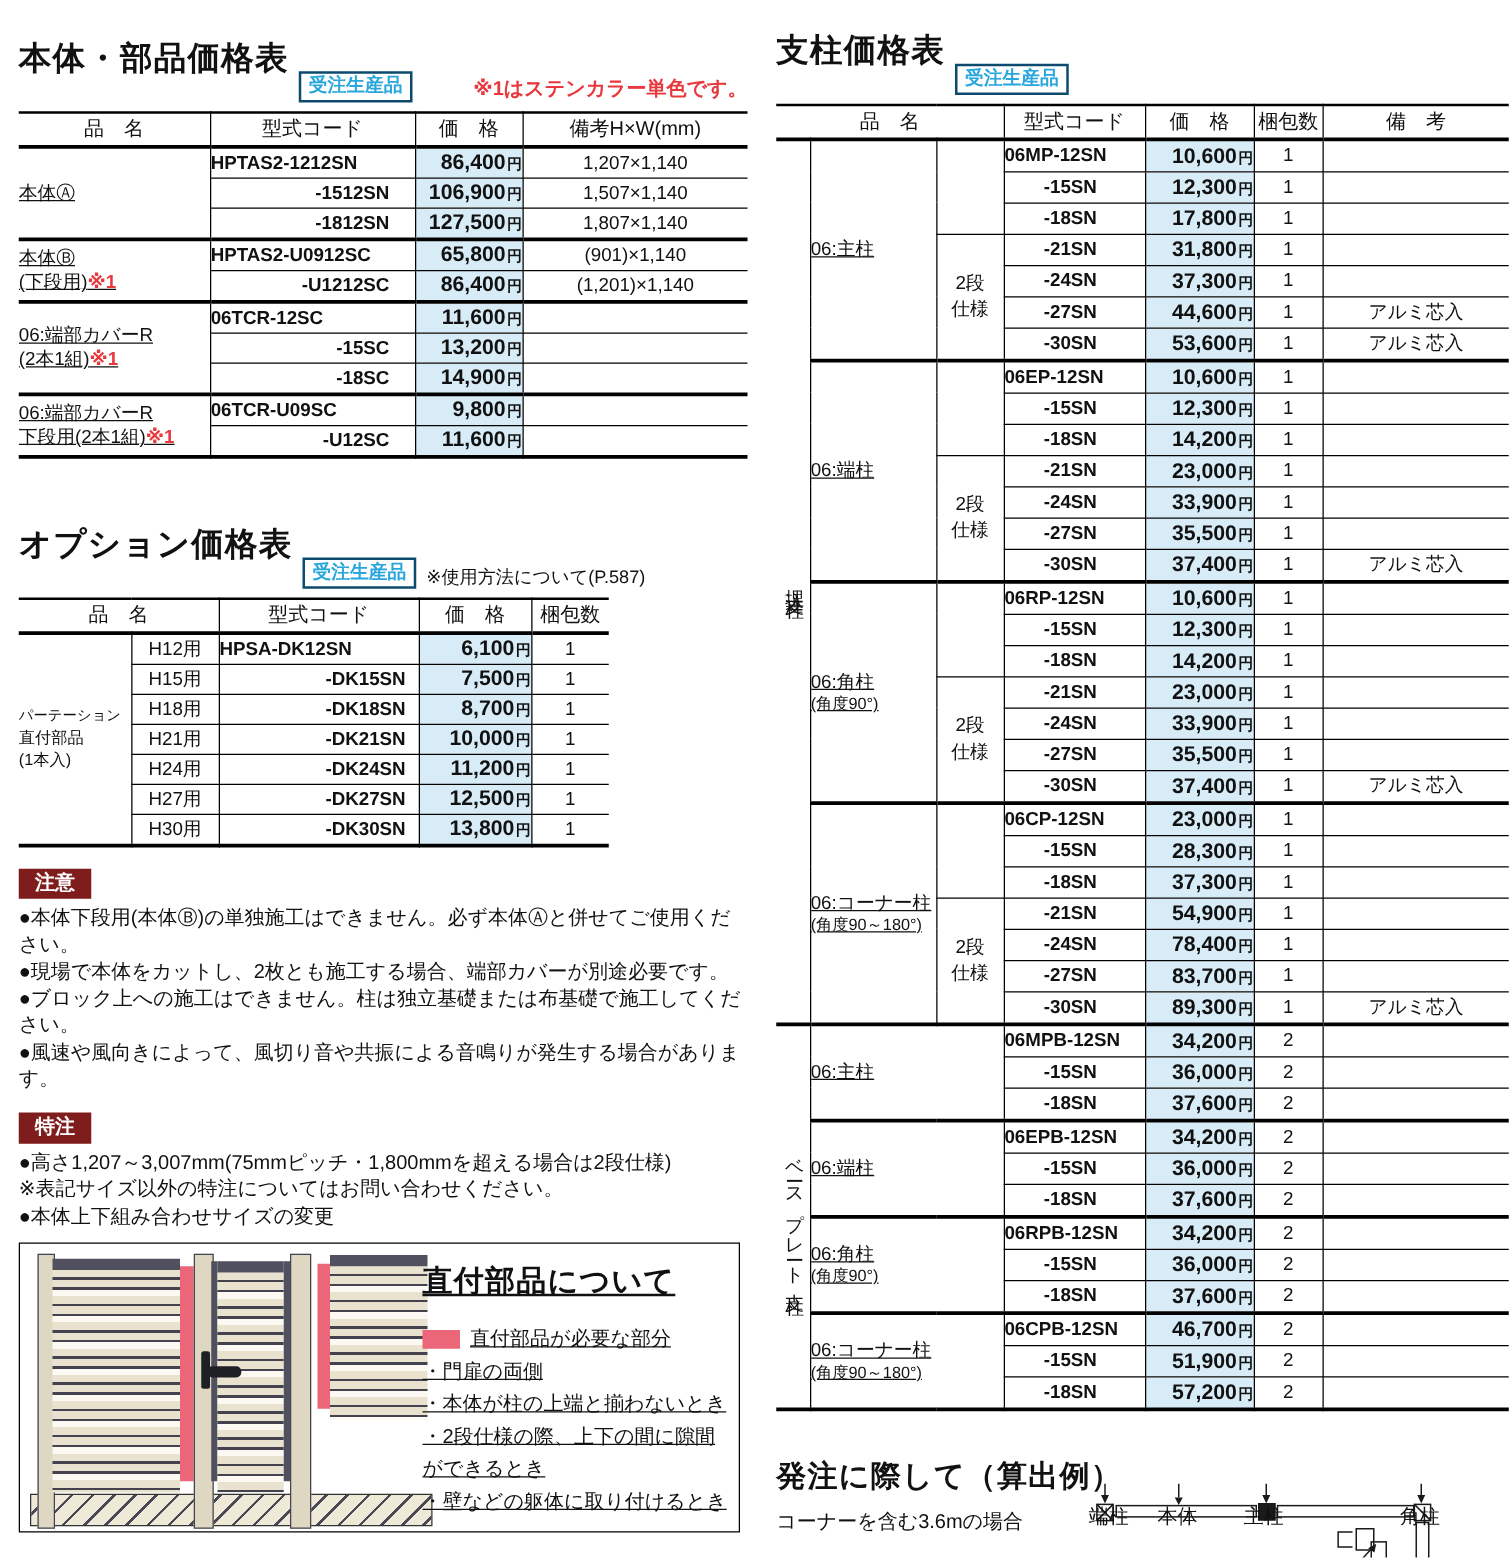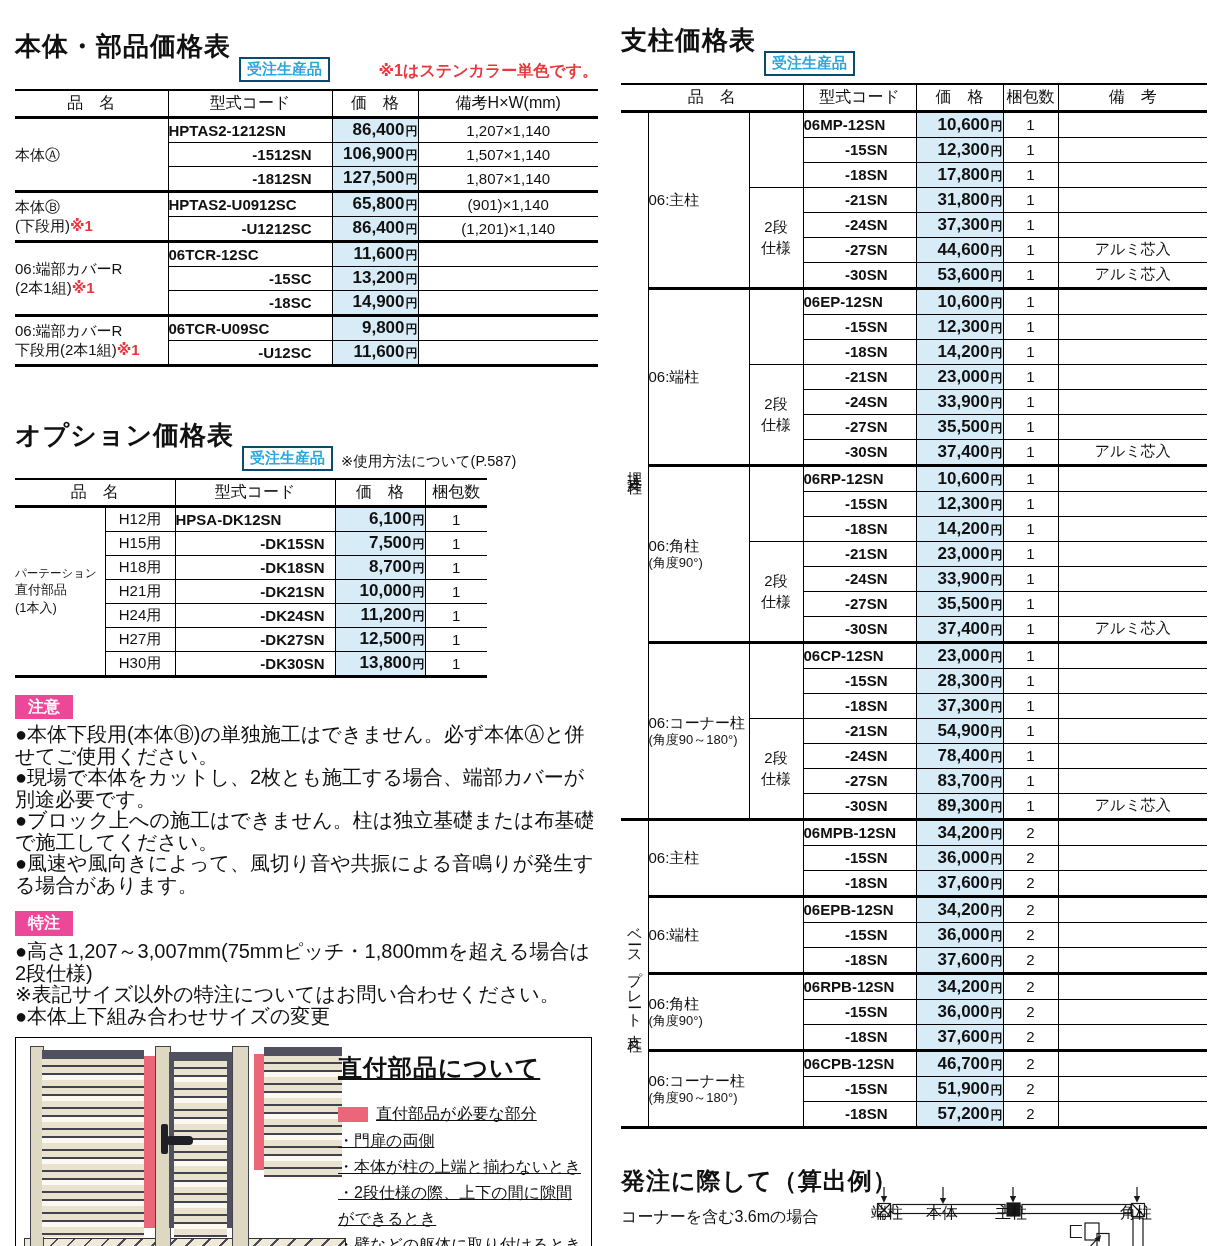--- a/index.html
+++ b/index.html
@@ -19,52 +19,52 @@
                border-top:2px solid #000;border-bottom:3px solid #000;}
   .ctable th,.ctable td{border:1px solid #000;padding:0;overflow:hidden;}
   .ctable th{border-bottom:3px solid #000;font-weight:400;font-size:16px;height:25px;background:#fff;}
   .ctable td{height:23px;vertical-align:middle;font-size:15px;}
   #post-table td{height:24px;}
   .no-l{border-left:none !important;}
   .no-r{border-right:none !important;}
   .thick-top{border-top:3px solid #000 !important;}
 
   .name-cell,.pname{padding-left:8px;text-align:left;}
-  .nline{line-height:1.3;font-size:15px;}
+  .nline{line-height:1.3;font-size:15px;text-decoration:underline;}
   .nline.small{font-size:13px;}
   .red-mark{color:#e8383d;font-weight:700;}
   .code{font-weight:700;font-size:17px;}
   .code-first{text-align:left;padding-left:6px;}
   .code-cont{text-align:right;}
   #main-table .code-cont{padding-right:20px;}
   #option-table .code-cont{padding-right:10px;}
-  #post-table .code-cont{padding-right:28px;}
+  #post-table .code-cont{padding-right:38px;}
   .price{background:#d8ecf7;text-align:right;padding-right:5px;white-space:nowrap;}
   .pval{font-weight:700;font-size:17px;}
   .yen{font-weight:700;font-size:12px;margin-left:1px;}
   .remark{text-align:center;font-size:13.5px;}
   .pack,.osize{text-align:center;font-size:15px;}
   .ogroup{padding-left:6px;}
   .gline{font-size:13px;line-height:1.35;}
   .gline.tiny{font-size:11.5px;}
   .side-cell{writing-mode:vertical-rl;text-orientation:upright;text-align:center;
              font-size:15px;letter-spacing:3px;}
   .sub-cell{border-left:none !important;}
   .sub-label{font-size:15px;text-align:center;white-space:pre-line;line-height:1.4;}
   .pname{border-right:none;}
 
   #main-table{margin-top:7px;width:583px;}
   .sec-head.opt{margin-top:34px;}
   #option-table{margin-top:7px;width:472px;}
-  .gray-badge{display:inline-block;background:#ec4899;color:#fff;font-size:16px;
+  .gray-badge{display:inline-block;background:#7f1d1d;color:#fff;font-size:16px;
               font-weight:700;padding:2px 13px;line-height:1.3;}
   #caution-badge{margin-top:17px;}
   #custom-badge{margin-top:15px;}
   .note-list{margin-top:5px;}
-  .note-line{font-size:20px;line-height:21.5px;}
+  .note-line{font-size:16px;line-height:21.5px;}
 
   .illust-box{margin-top:10px;position:relative;width:575px;height:230px;border:1.5px solid #000;background:#fff;}
   .fence-art{position:absolute;inset:0;}
   .fence-art>div{position:absolute;}
   .f-ground{left:8px;top:200px;width:320px;height:24px;border:1px solid #333;
             background:repeating-linear-gradient(135deg,#efe9d8 0 10px,#4a4856 10px 12px);}
   .f-post{background:#ded8c3;border:1px solid #45434f;}
   .f-post.p1{left:14px;top:8px;width:12px;height:218px;}
   .f-post.p2{left:139px;top:8px;width:14px;height:218px;}
   .f-post.p3{left:216px;top:8px;width:15px;height:218px;}

